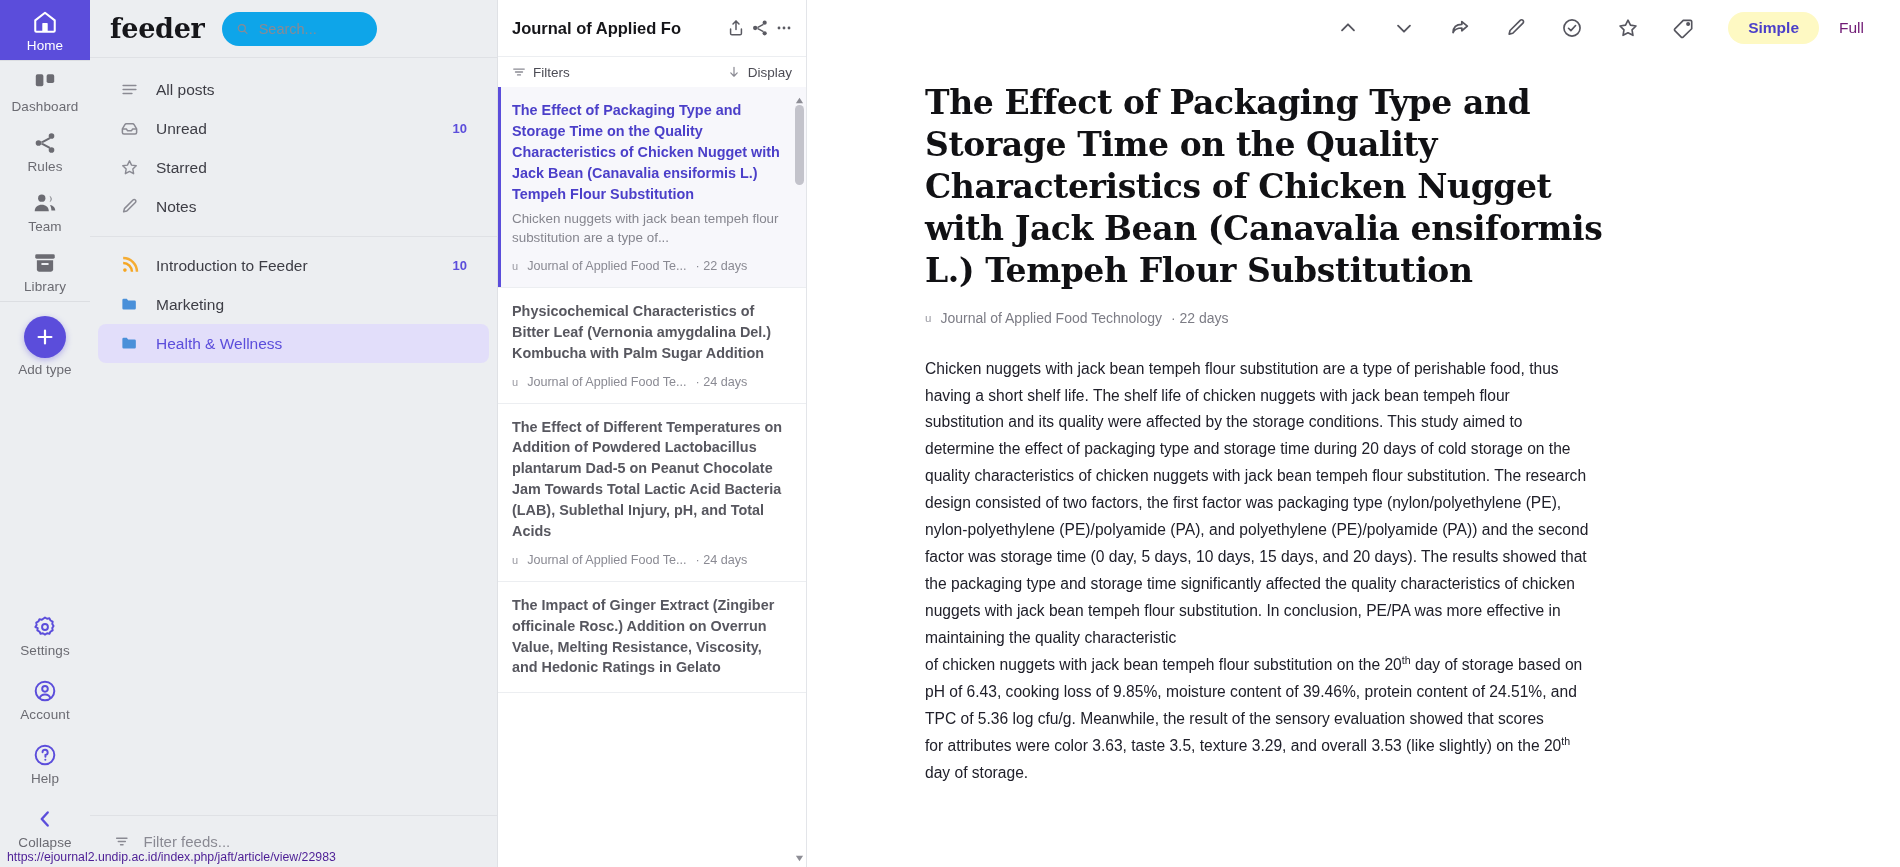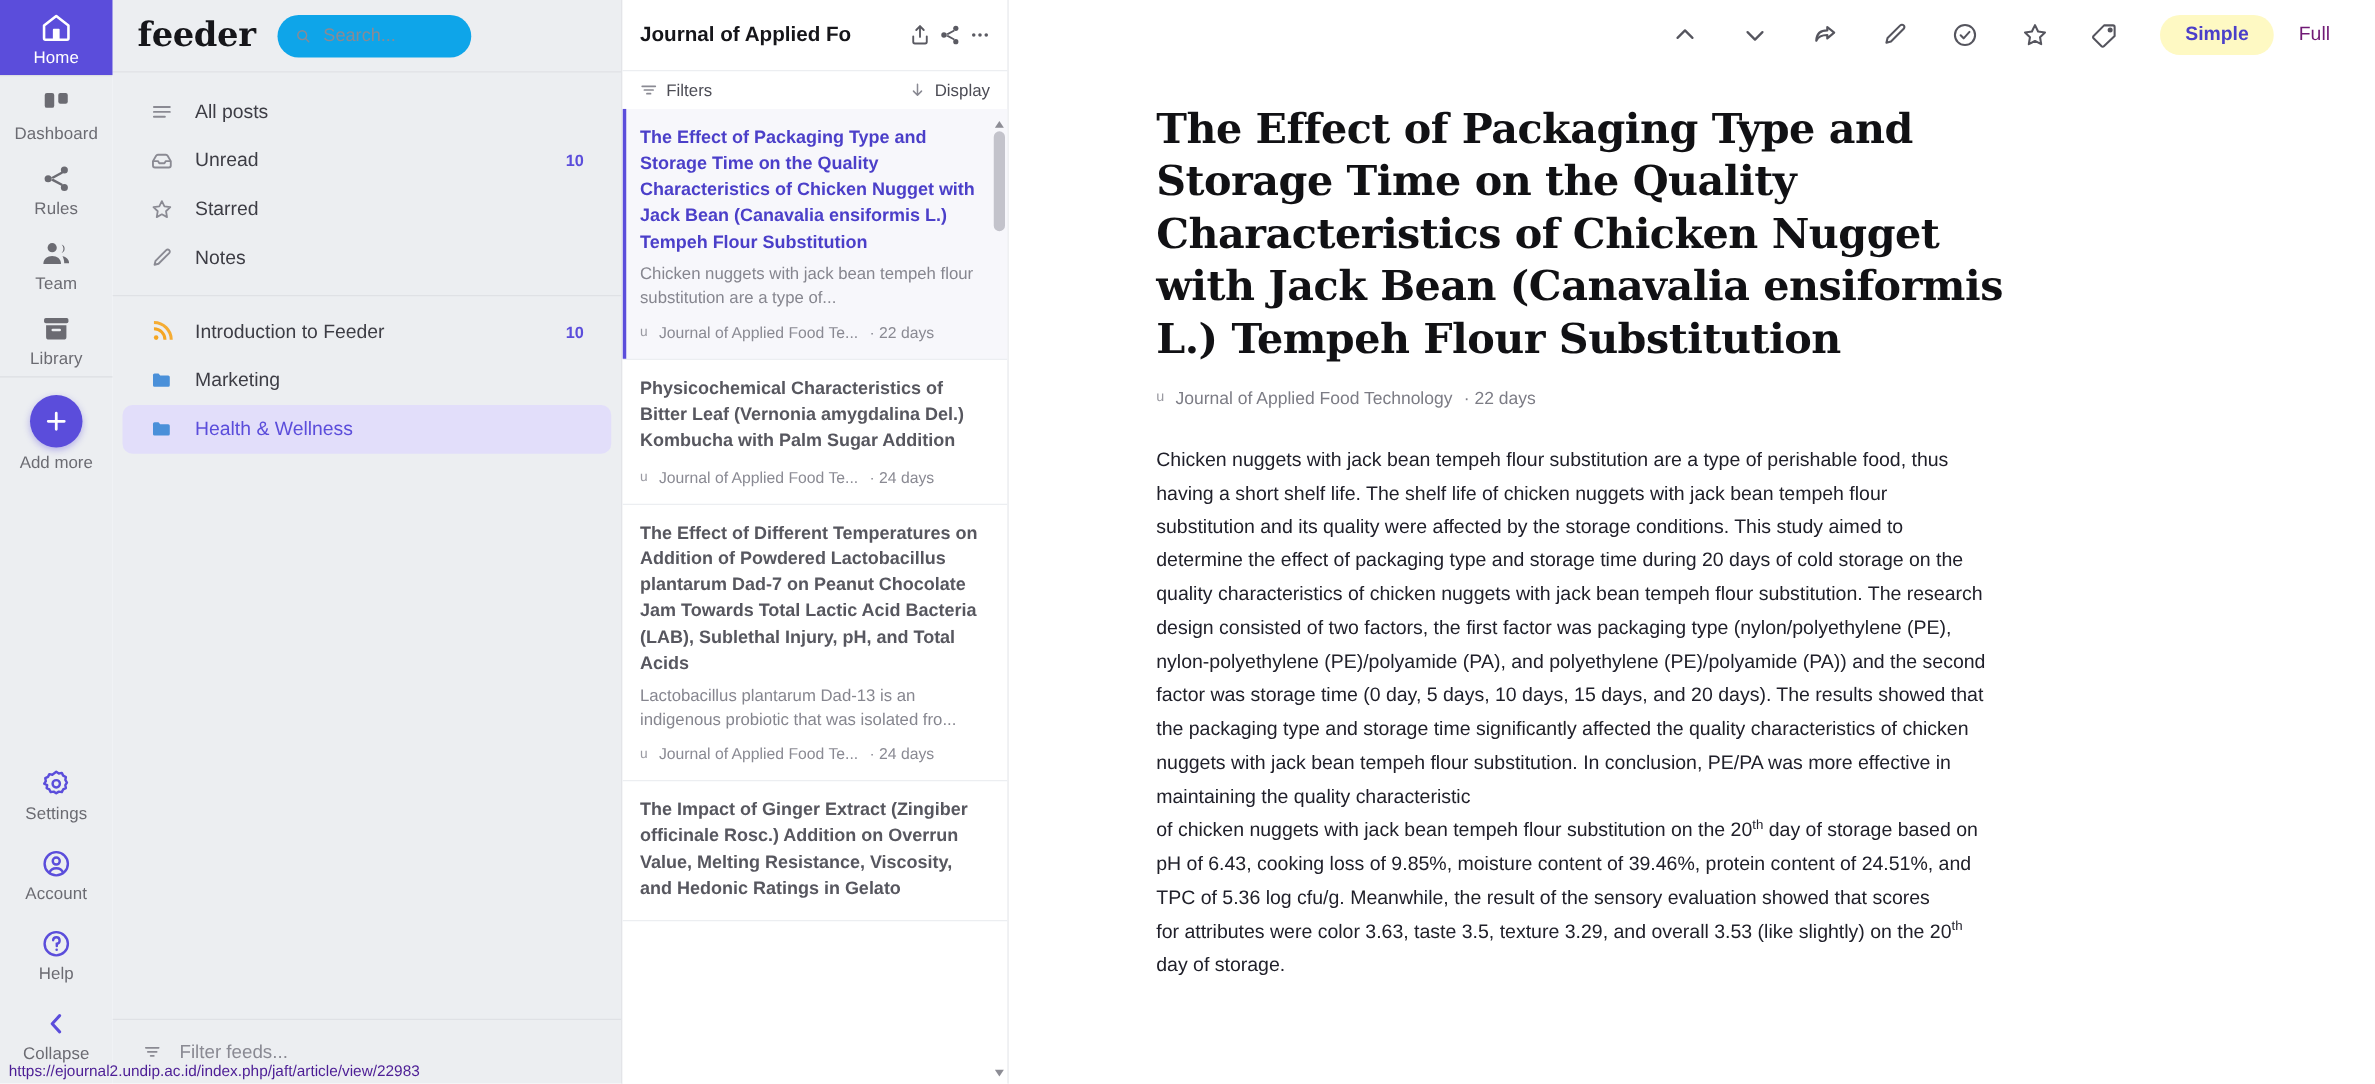--- a/index.html
+++ b/index.html
@@ -200,21 +200,21 @@
     </div>
 
     <div class="rail-sep"></div>
 
     <div class="addfeed">
       <div class="addfeed-circle">
         <svg width="22" height="22" viewBox="0 0 24 24" stroke="#fff" stroke-width="2.4" stroke-linecap="round">
             <path d="M12 5v14M5 12h14"></path>
           </svg>
       </div>
-      <span class="lbl">Add more</span>
+      <span class="lbl">Add type</span>
     </div>
 
     <div class="rail-spacer"></div>
 
     <div class="rail-bottom">
       <div class="rail-item">
         <svg class="rail-icon" viewBox="0 0 24 24" fill="none" stroke="#5b4ddb" stroke-width="1.8" stroke-linejoin="round">
             <path d="M12 3.2l1.9 1.2 2.2-.4 1 2 2 1-.4 2.2 1.2 1.9-1.2 1.9.4 2.2-2 1-1 2-2.2-.4-1.9 1.2-1.9-1.2-2.2.4-1-2-2-1 .4-2.2L3.1 12l1.2-1.9-.4-2.2 2-1 1-2 2.2.4z"></path>
             <circle cx="12" cy="12" r="2.7"></circle>
           </svg>
@@ -377,22 +377,21 @@
       <div class="card">
         <div class="ttl">Physicochemical Characteristics of Bitter Leaf (Vernonia amygdalina Del.) Kombucha with Palm Sugar Addition</div>
         <div class="meta">
           <span class="favi">u</span>
           <span>Journal of Applied Food Te...</span>
           <span>· 24 days</span>
         </div>
       </div>
 
       <div class="card">
-        <div class="ttl">The Effect of Different Temperatures on Addition of Powdered Lactobacillus plantarum Dad-7 on Peanut Chocolate Jam Towards Total Lactic Acid Bacteria (LAB), Sublethal Injury, pH, and Total Acids</div>
-        <div class="exc">Lactobacillus plantarum Dad-13 is an indigenous probiotic that was isolated fro...</div>
+        <div class="ttl">The Effect of Different Temperatures on Addition of Powdered Lactobacillus plantarum Dad-5 on Peanut Chocolate Jam Towards Total Lactic Acid Bacteria (LAB), Sublethal Injury, pH, and Total Acids</div>
         <div class="meta">
           <span class="favi">u</span>
           <span>Journal of Applied Food Te...</span>
           <span>· 24 days</span>
         </div>
       </div>
 
       <div class="card">
         <div class="ttl">The Impact of Ginger Extract (Zingiber officinale Rosc.) Addition on Overrun Value, Melting Resistance, Viscosity, and Hedonic Ratings in Gelato</div>
       </div>

